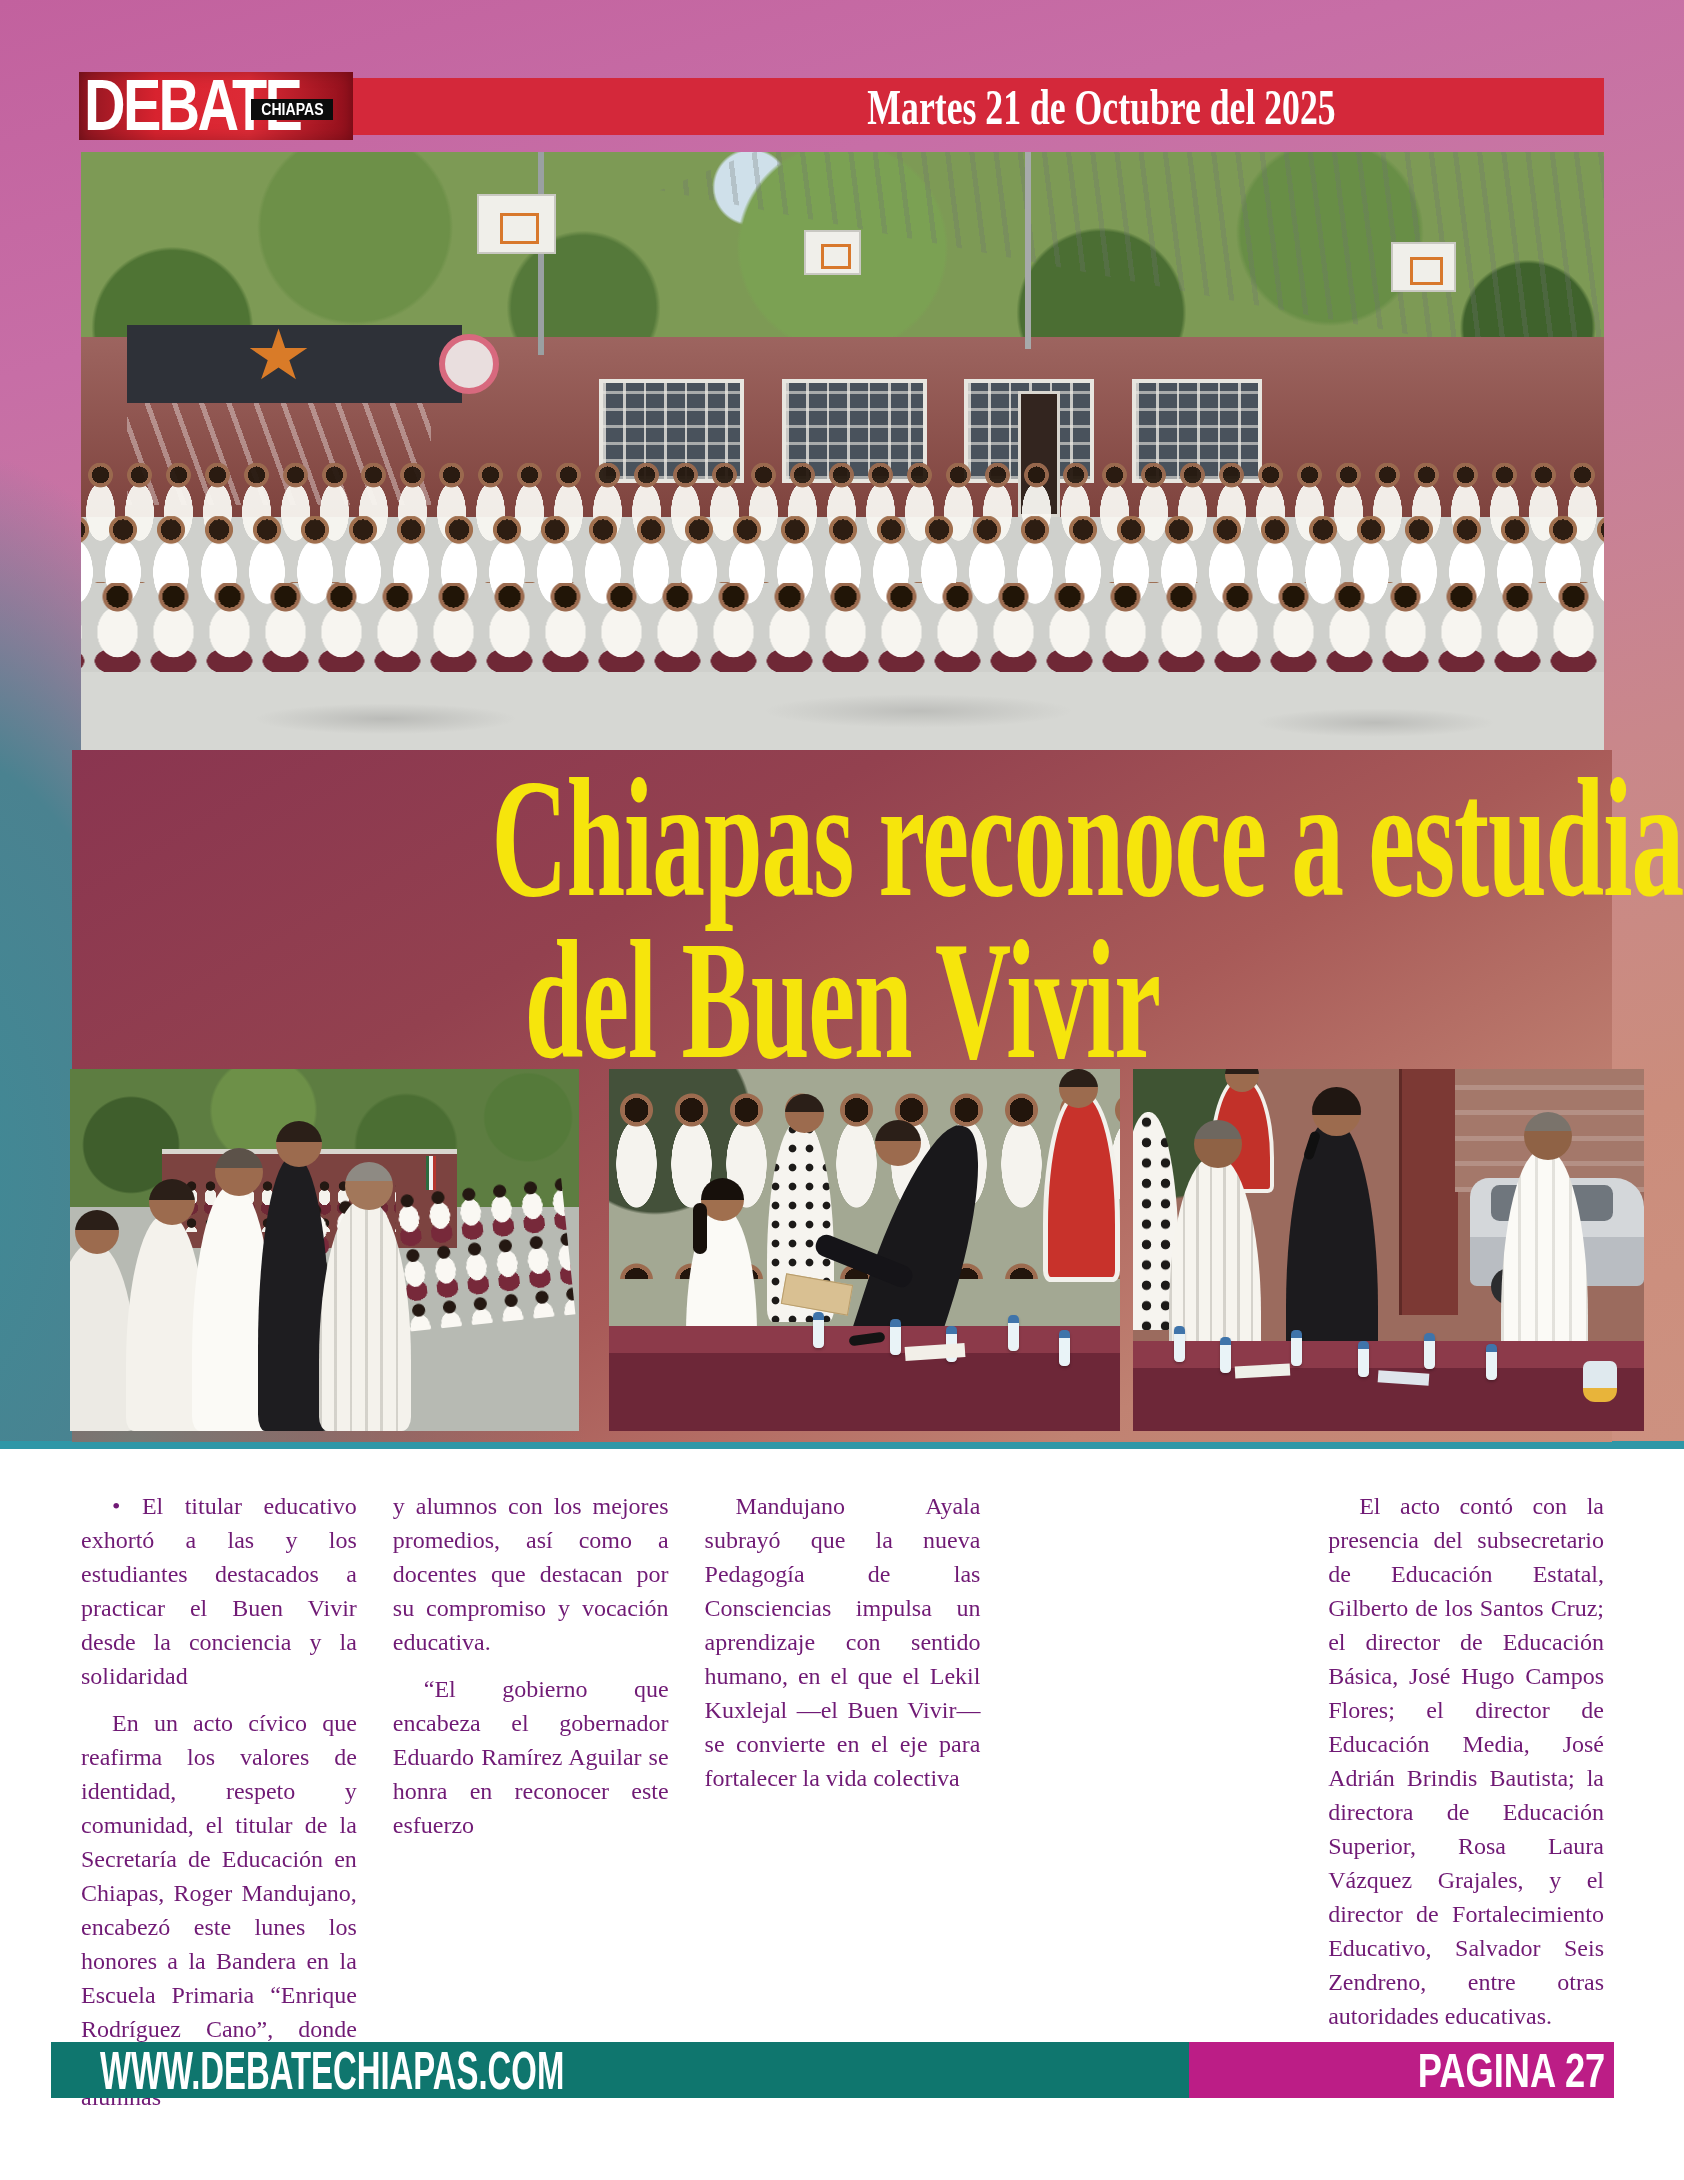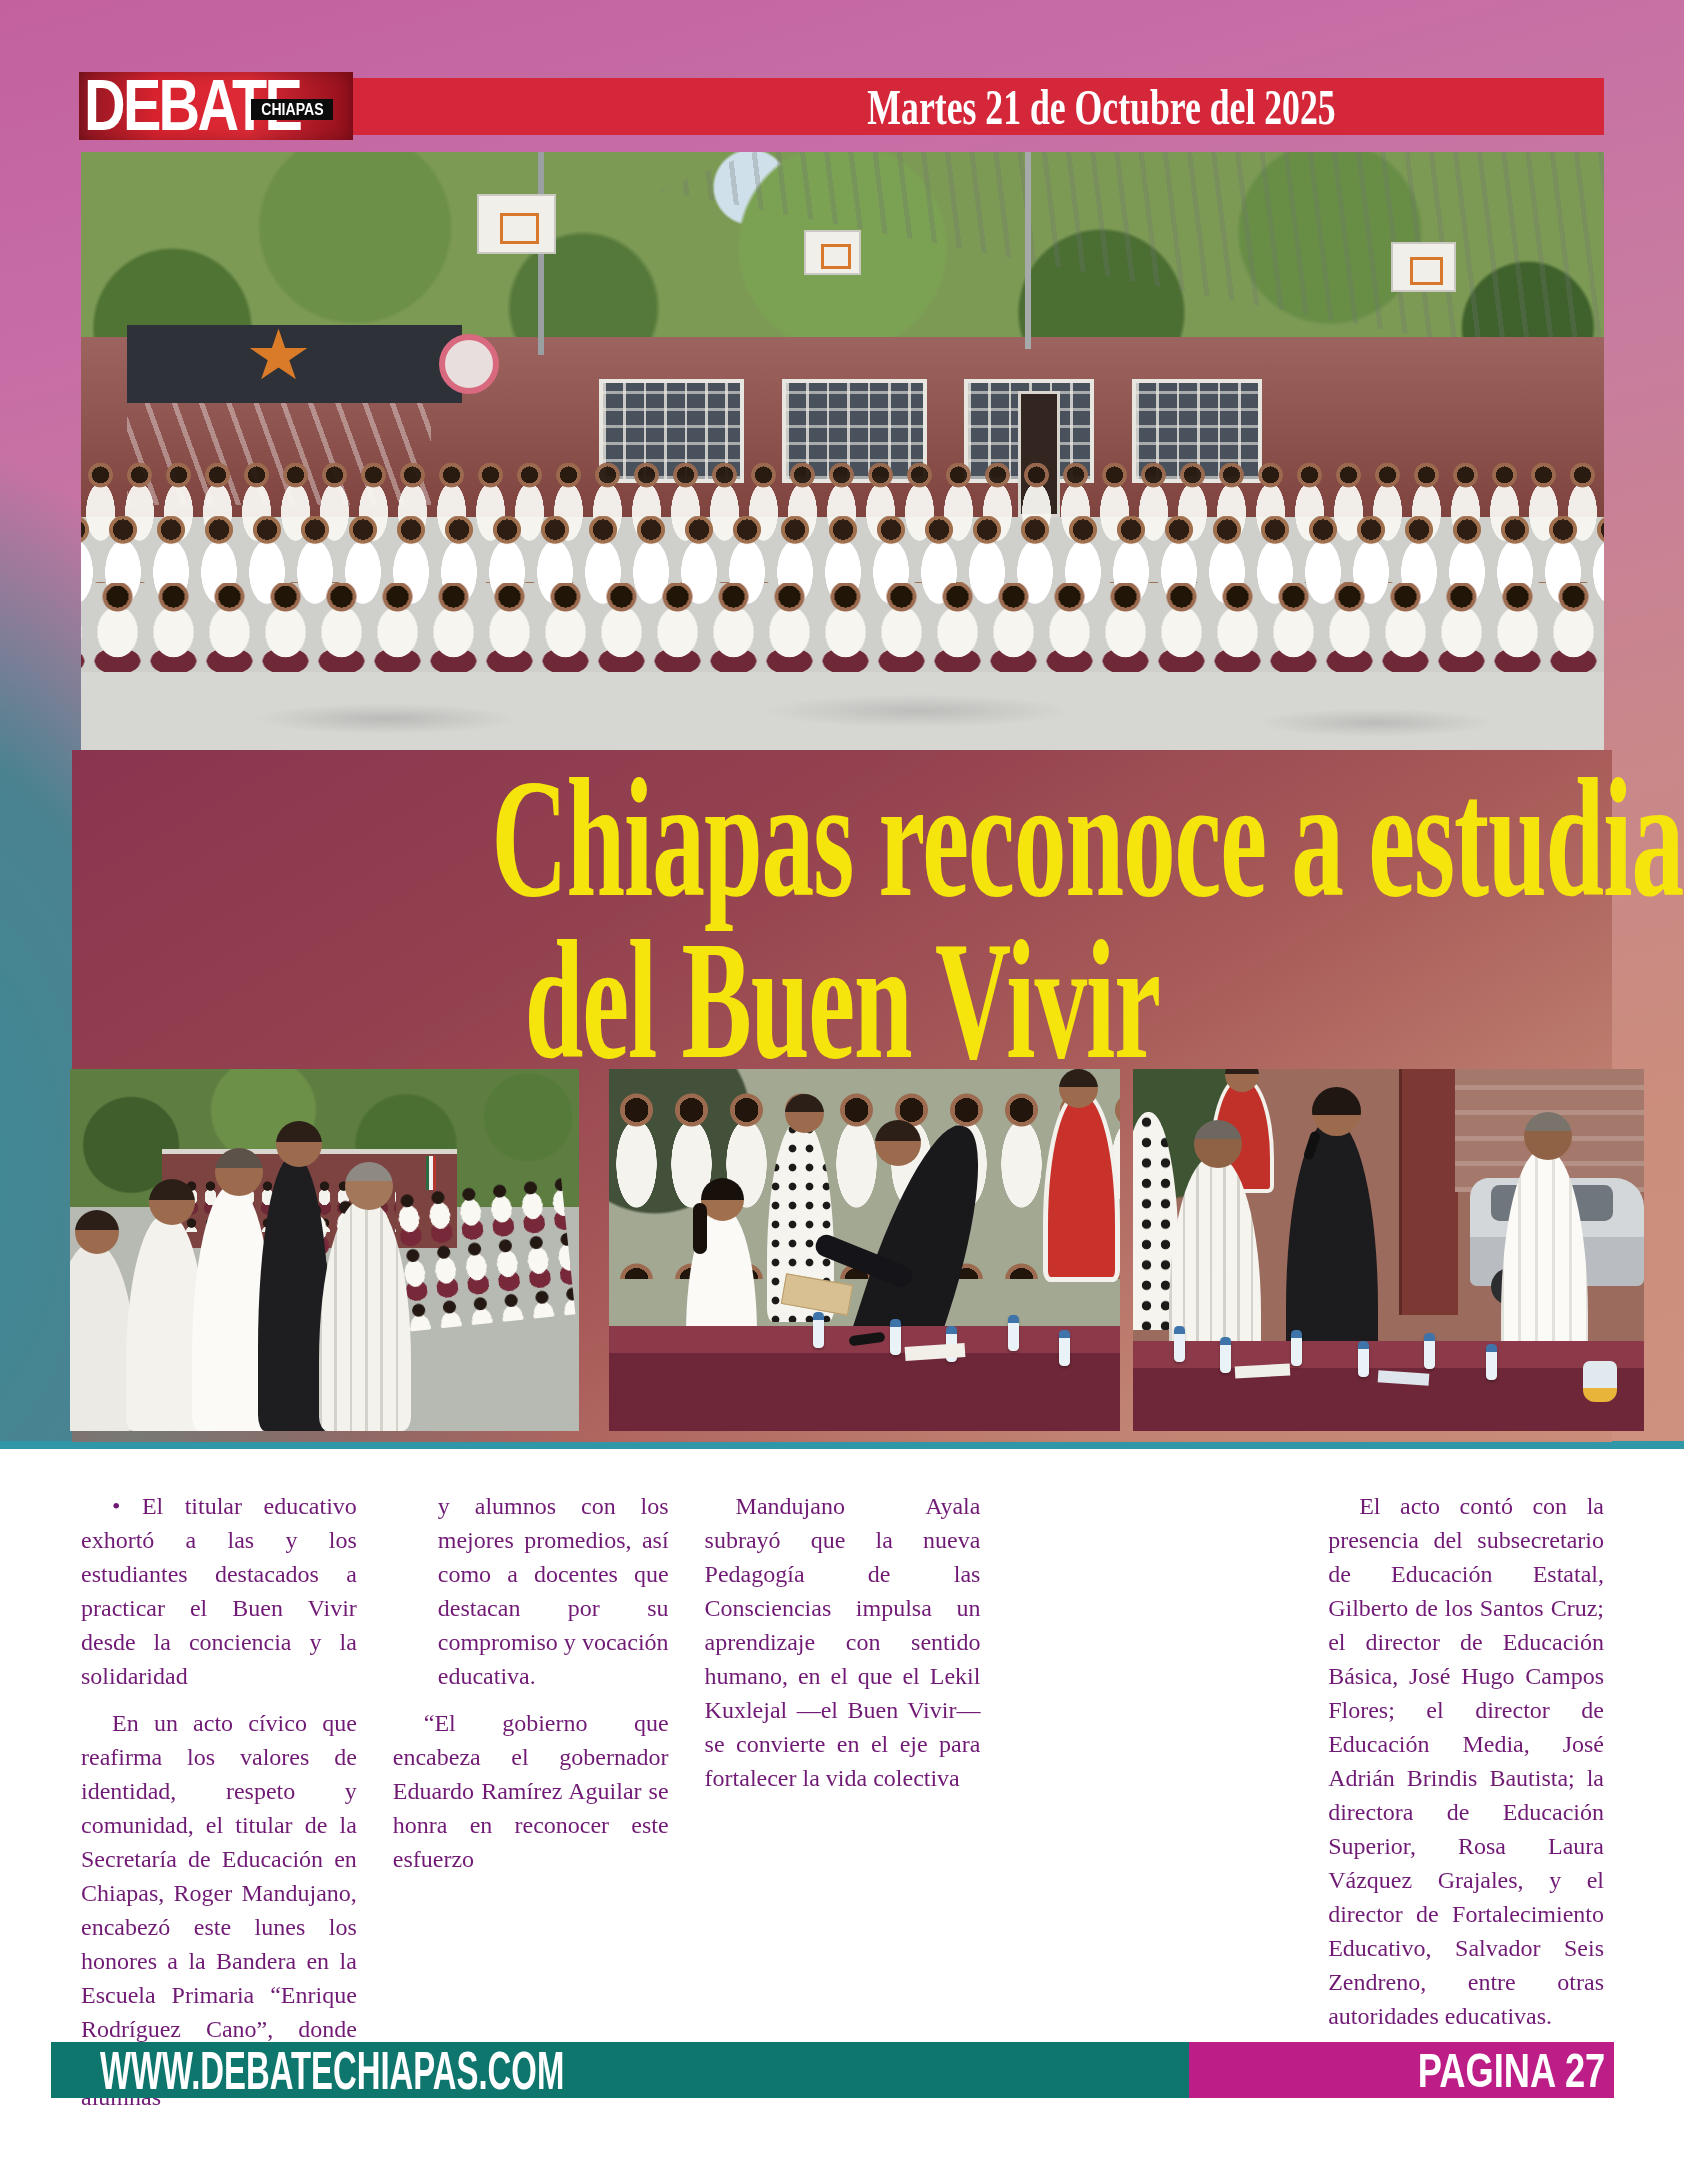--- a/index.html
+++ b/index.html
@@ -42,21 +42,21 @@
       linear-gradient(150deg,#8a3550 0%,#93414f 30%,#a85a58 55%,#c08272 80%,#c98d7a 100%);}
   .headline{position:absolute;top:6.8px;left:0;right:0;text-align:center;color:#f6e50c;
       font-family:"Liberation Serif",serif;font-weight:bold;font-size:170px;line-height:162px;white-space:nowrap;}
   .headline .hl{display:inline-block;transform:scaleX(.62);transform-origin:center;letter-spacing:-1.7px;}
 
   
   .article{position:absolute;left:81px;top:1489px;width:1523px;display:flex;gap:36px;}
   .col{flex:1 1 0;color:#701a75;font-size:24px;line-height:34px;text-align:justify;
        font-family:"Liberation Serif",serif;hyphens:auto;-webkit-hyphens:auto;}
   .col p{margin:0 0 12.8px 0;text-indent:31px;}
-  .col p.cont{text-indent:0;margin-left:45px;}
+  .col p.cont{text-indent:0;}
 
   
   .f-gray{position:absolute;left:51px;top:2042px;width:1138px;height:56px;background:#0f766e;
       display:flex;align-items:center;}
   .f-gray span{color:#ffffff;font-family:"Liberation Sans",sans-serif;font-weight:bold;font-size:53px;
       letter-spacing:0;transform:scaleX(.62);transform-origin:left;margin-left:49px;white-space:nowrap;}
   .f-magenta{position:absolute;left:1189px;top:2042px;width:425px;height:56px;background:#bc1d86;
       display:flex;align-items:center;justify-content:flex-end;}
   .f-magenta span{color:#ffffff;font-family:"Liberation Sans",sans-serif;font-weight:bold;font-size:49px;
       transform:scaleX(.74);transform-origin:right;margin-right:8.5px;white-space:nowrap;}

